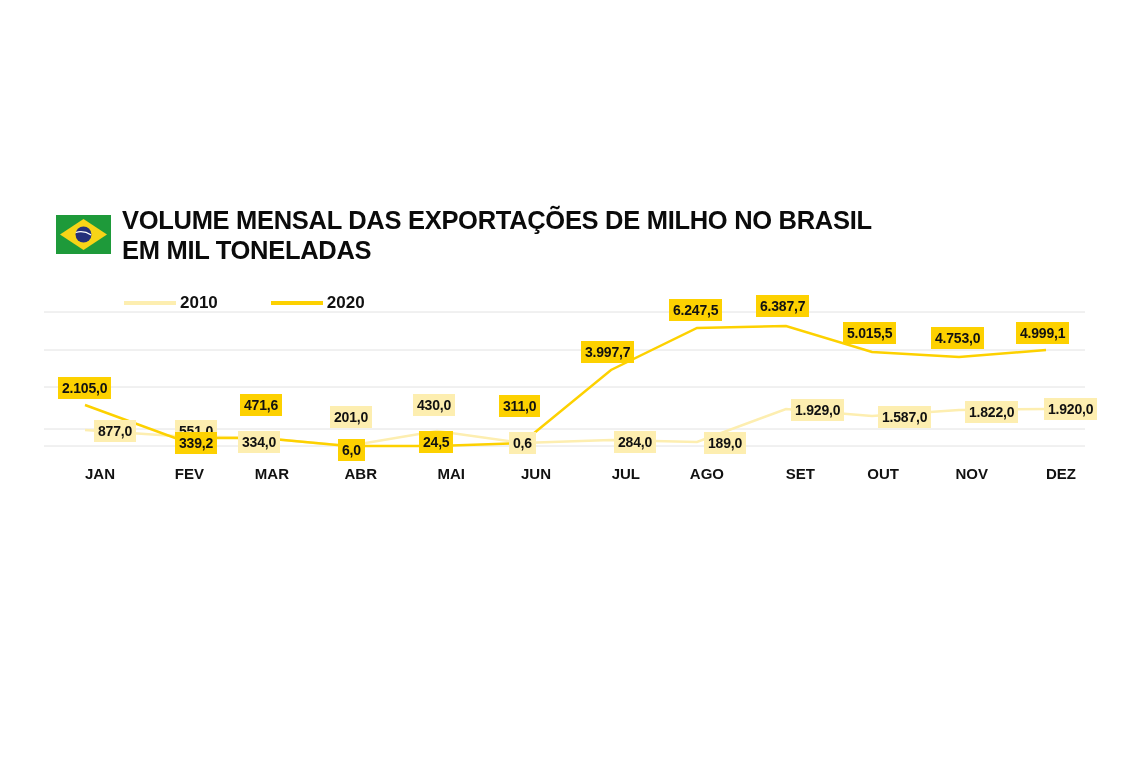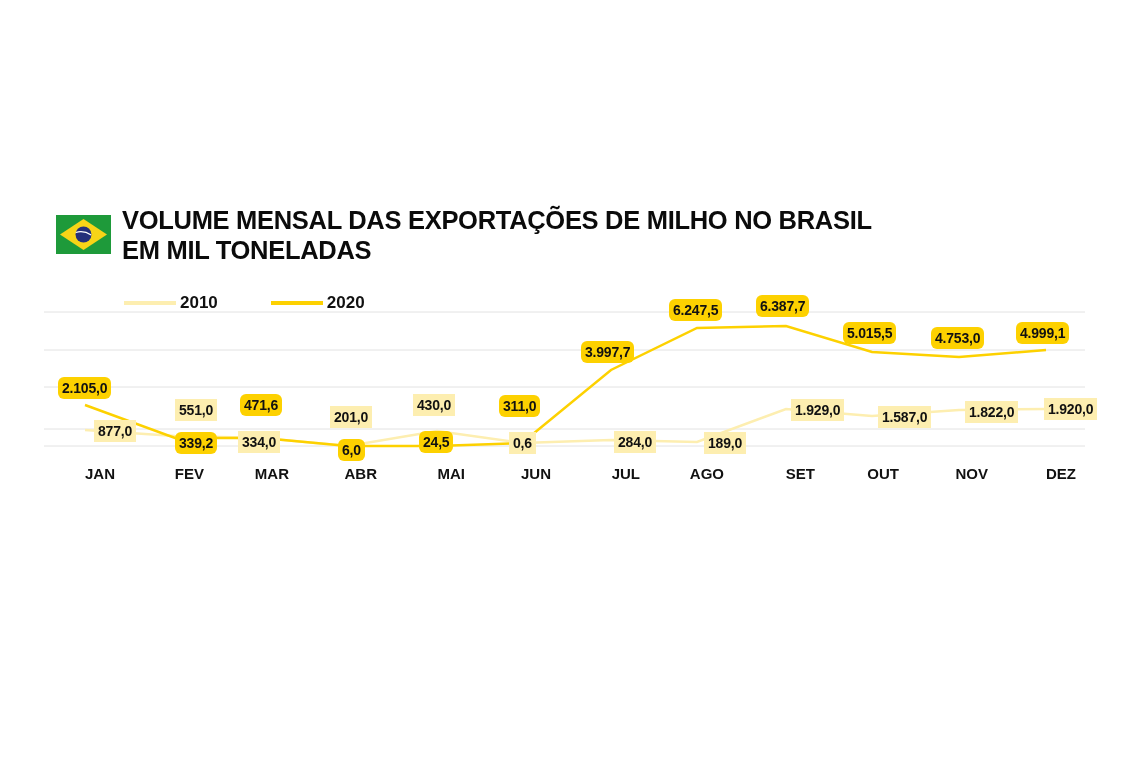--- a/index.html
+++ b/index.html
@@ -10,21 +10,21 @@
              line-height: 30px; letter-spacing: -0.3px; color: #0b0b0b; margin: 0; }
     .title span { display: block; }
     .legend { position: absolute; left: 124px; top: 293px; display: flex; align-items: center;
               font-weight: 700; font-size: 17px; gap: 47px; }
     .legend .swatch { display: inline-block; width: 52px; height: 4px; margin-right: 4px; }
     .legend .item { display: flex; align-items: center; margin-right: 6px; }
     svg.chart { position: absolute; left: 0; top: 0; }
     .lbl { position: absolute; font-weight: 700; font-size: 14px; padding: 3px 4px;
            line-height: 16px; white-space: nowrap; color: #111; letter-spacing: -0.2px; }
     .lbl.y2010 { background: #fdeeb0; }
-    .lbl.y2020 { background: #fdd100; border-radius: 6px; }
+    .lbl.y2020 { background: #fdd100; }
     .month { position: absolute; top: 465px; font-weight: 700; font-size: 15px; width: 60px;
              text-align: right; color: #111; }
   </style>
 </head>
 <body>
 
 <svg class="flag" viewBox="0 0 55 39">
   <rect x="0" y="0" width="55" height="39" fill="#1e9a3a"></rect>
   <polygon points="27.5,4 51,19.5 27.5,35 4,19.5" fill="#f7d417"></polygon>
   <circle cx="27.5" cy="19.5" r="8" fill="#24307a"></circle>
@@ -53,21 +53,21 @@
     <line x1="44" x2="1085" y1="350" y2="350"></line>
     <line x1="44" x2="1085" y1="387" y2="387"></line>
     <line x1="44" x2="1085" y1="429" y2="429"></line>
     <line x1="44" x2="1085" y1="446" y2="446"></line>
   </g>
   <polyline fill="none" stroke="#fdeeb0" stroke-width="2.5" points="85,430 175,436 262,438 348,446 437,431 522,443 611,440 697,442 786,409 872,416 959,410 1046,409"></polyline>
   <polyline fill="none" stroke="#fdd100" stroke-width="2.5" points="85,405 175,438 262,438 348,446 437,446 522,443 611,370 697,328 786,326 872,352 959,357 1046,350"></polyline>
 </svg>
 
 <div class="lbl y2010" style="left:94px;top:420px">877,0</div>
-<div class="lbl y2010" style="left:175px;top:399px">551,0</div>
+<div class="lbl y2010" style="left:175px;top:420px">551,0</div>
 <div class="lbl y2010" style="left:238px;top:431px">334,0</div>
 <div class="lbl y2010" style="left:330px;top:406px">201,0</div>
 <div class="lbl y2010" style="left:413px;top:394px">430,0</div>
 <div class="lbl y2010" style="left:509px;top:432px">0,6</div>
 <div class="lbl y2010" style="left:614px;top:431px">284,0</div>
 <div class="lbl y2010" style="left:704px;top:432px">189,0</div>
 <div class="lbl y2010" style="left:791px;top:399px">1.929,0</div>
 <div class="lbl y2010" style="left:878px;top:406px">1.587,0</div>
 <div class="lbl y2010" style="left:965px;top:401px">1.822,0</div>
 <div class="lbl y2010" style="left:1044px;top:398px">1.920,0</div>

